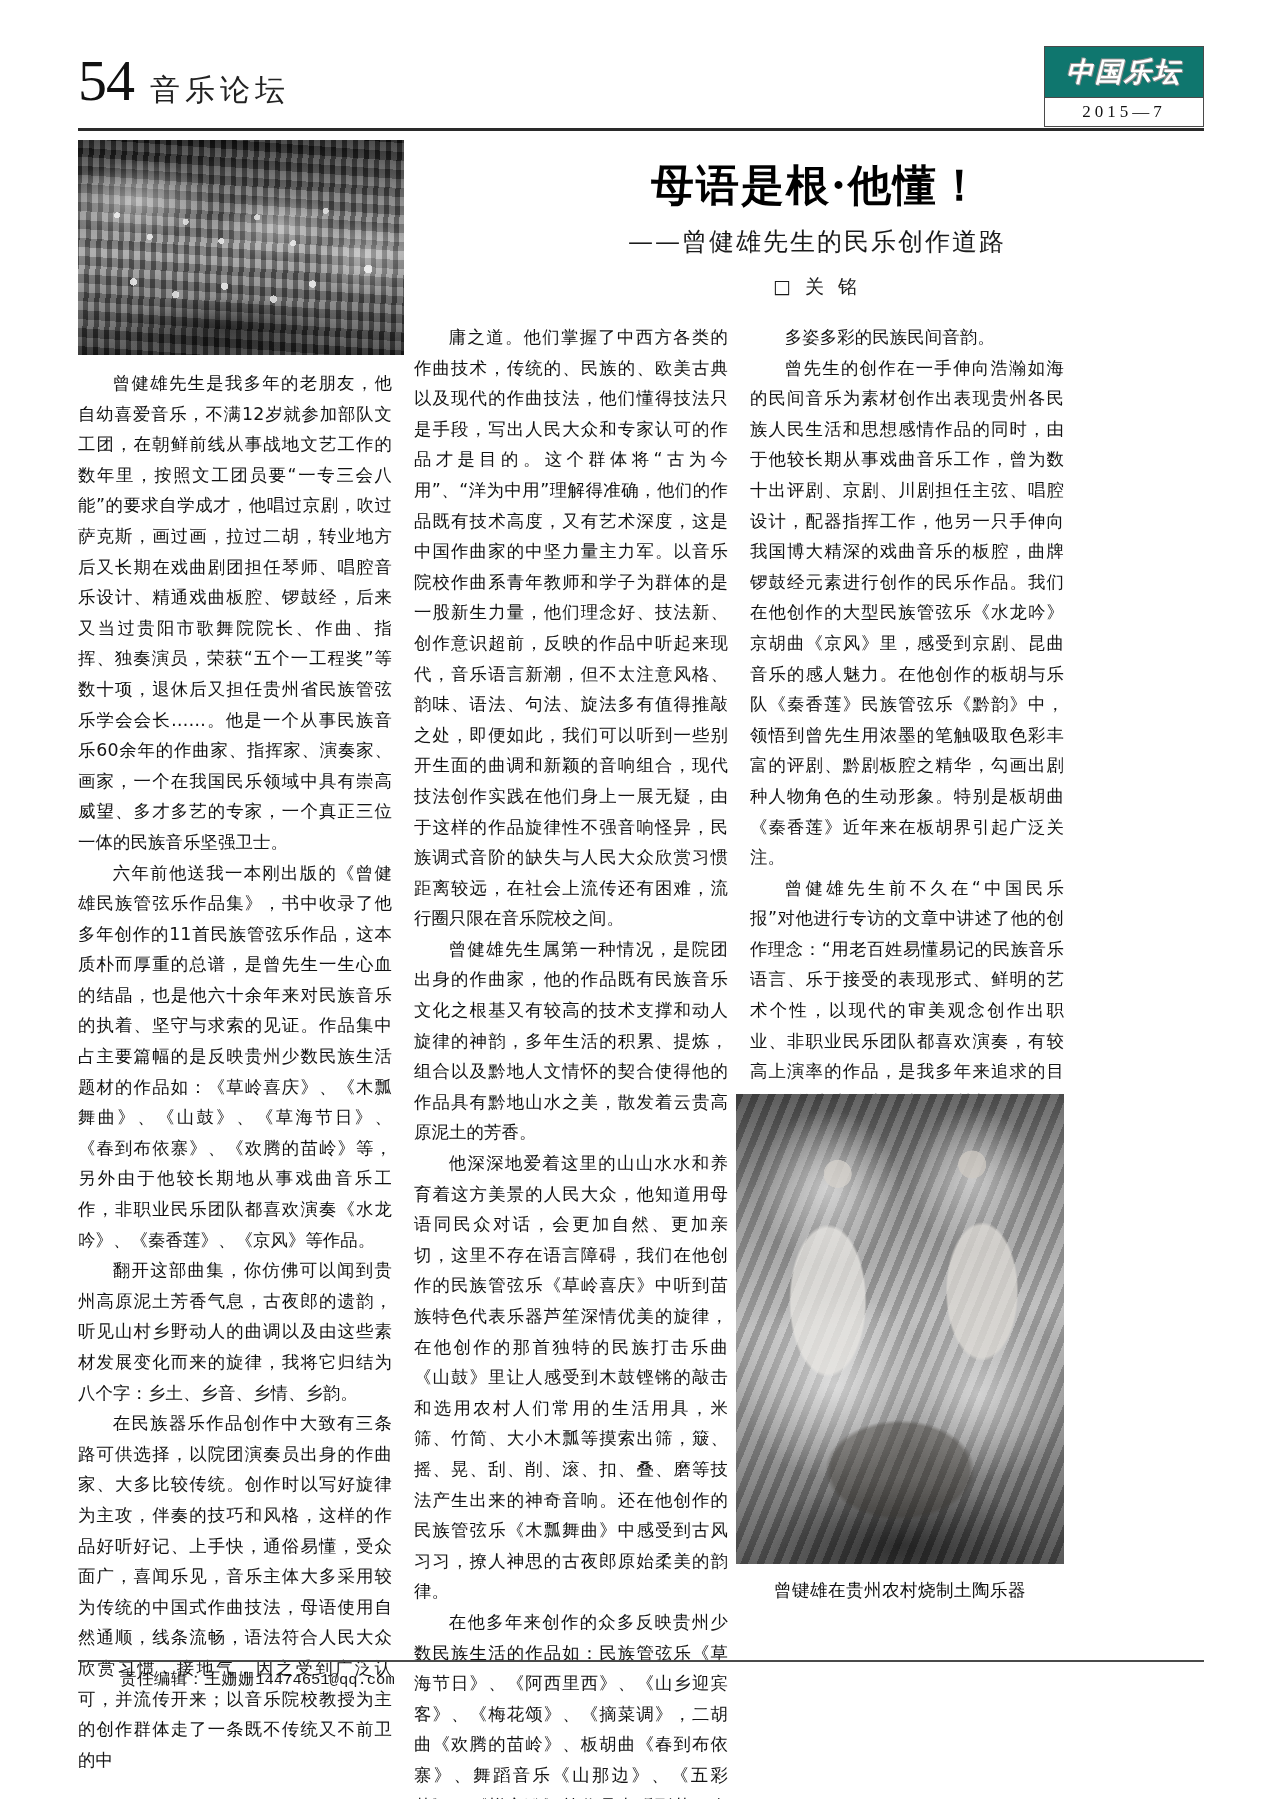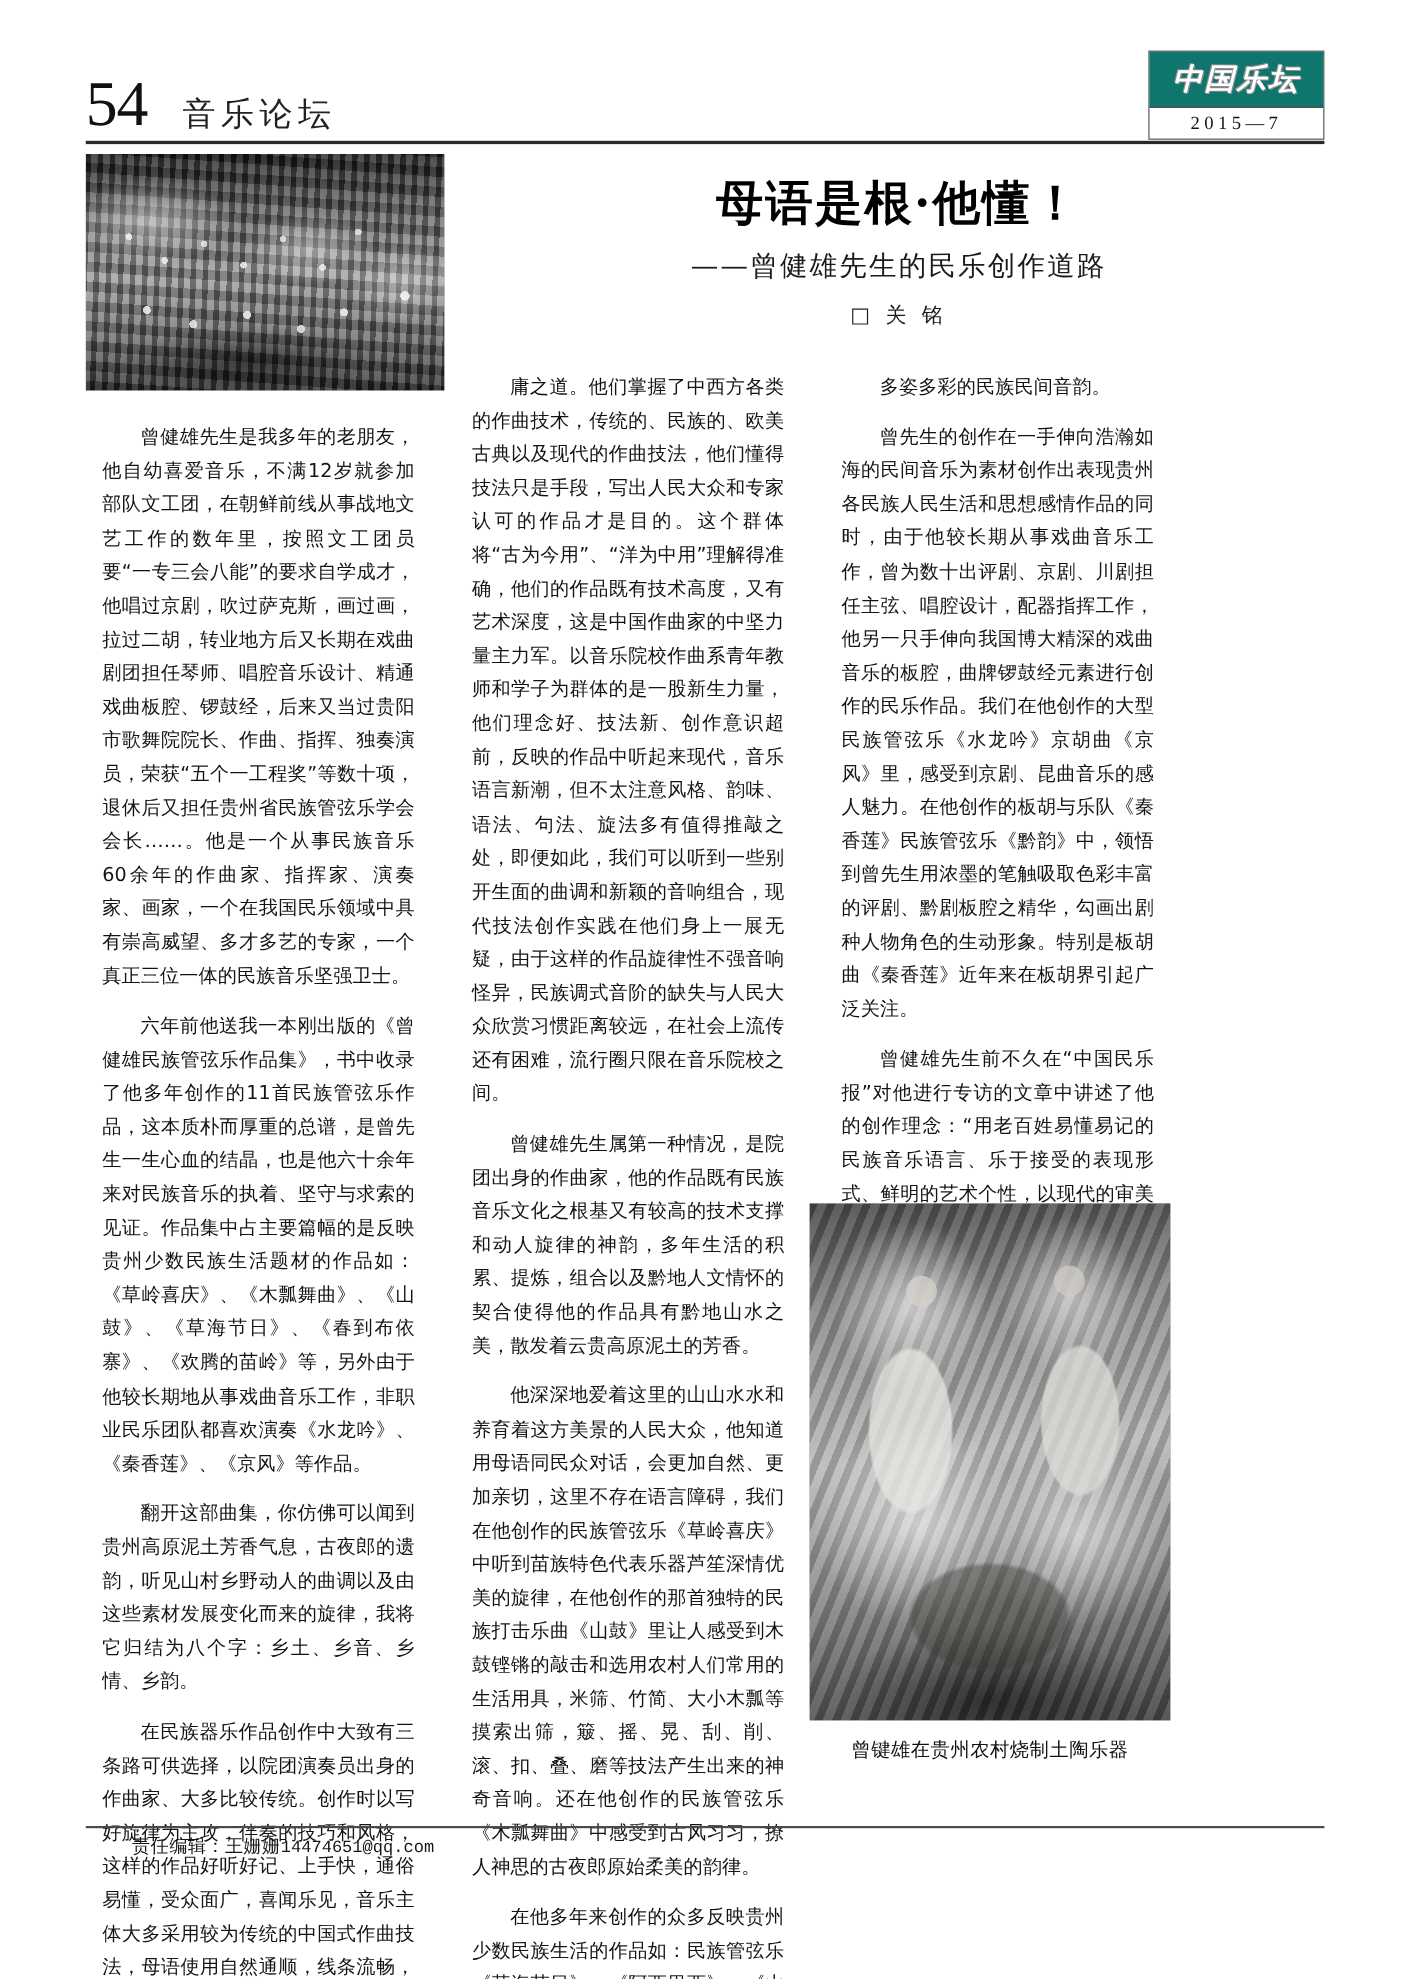--- a/index.html
+++ b/index.html
@@ -27,24 +27,24 @@
   .header {
     position: absolute;
     left: 78px;
     top: 46px;
     width: 1126px;
     height: 82px;
   }
   .folio-group {
     position: absolute;
     left: 0;
-    top: 20px;
+    top: 6px;
     display: flex;
     align-items: baseline;
-    gap: 32px;
+    gap: 16px;
     justify-content: center;
   }
   .folio-number {
     font-family: "Liberation Serif", "DejaVu Serif", serif;
     font-size: 58px;
     font-weight: 400;
     letter-spacing: -1px;
     line-height: 1;
     color: #111;
   }
@@ -187,21 +187,21 @@
     width: 314px;
     font-family: "DejaVu Sans", "Liberation Sans", sans-serif;
     font-size: 17.4px;
     line-height: 30.6px;
     color: #131313;
     text-align: justify;
     text-justify: inter-character;
     letter-spacing: 0.1px;
   }
   .col p {
-    margin: 15px;
+    margin: 0;
     text-indent: 2em;
     text-align: justify;
   }
   #col1 { left: 78px; top: 368px; width: 314px; }
   #col2 { left: 414px; top: 322px; width: 314px; }
   #col3 { left: 750px; top: 322px; width: 314px; }
 
   
   .photo-pottery {
     position: absolute;

